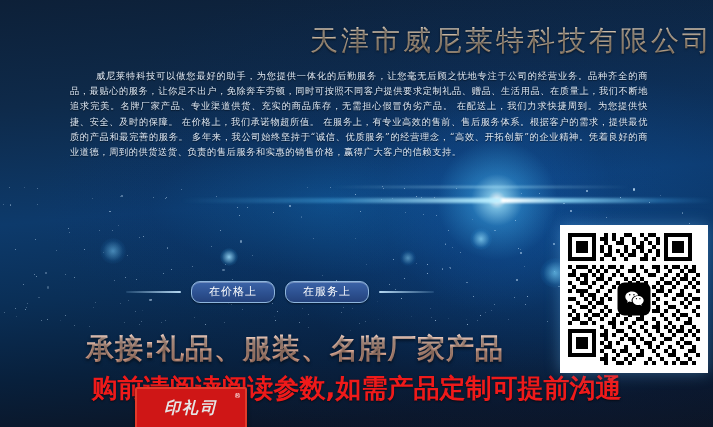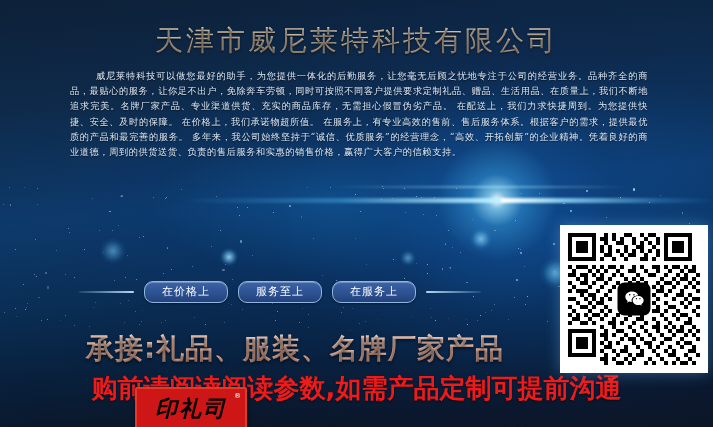--- a/index.html
+++ b/index.html
@@ -27,21 +27,21 @@
   }
   .streak2{
     position:absolute;left:330px;top:186px;width:300px;height:2px;
     background:linear-gradient(to right, rgba(120,210,255,0) 0%, rgba(180,235,255,0.55) 55%, rgba(120,210,255,0) 100%);
     filter:blur(0.8px);
   }
   .glowball{position:absolute;border-radius:50%;pointer-events:none;}
 
   
   .title{
-    position:absolute;left:0;top:22px;width:713px;text-align:center;
+    position:absolute;left:0;top:22px;width:713px;text-align:right;
     font-family:Liberation Mono, monospace;
     font-size:28px;letter-spacing:3px;font-weight:400;
     color:#e6d3bd;
     background:linear-gradient(180deg,#f7e9d8 0%,#e3cdb2 45%,#c2a88c 100%);
     -webkit-background-clip:text;background-clip:text;
     -webkit-text-fill-color:transparent;
     text-shadow:0 1px 2px rgba(0,0,0,0.55);
   }
 
   
@@ -85,21 +85,21 @@
 
   
   .logo{
     position:absolute;left:135px;top:387px;width:108px;height:39px;
     background:#cf1616;border:2px solid #e23a2a;border-radius:2px;
     box-shadow:0 2px 4px rgba(0,0,0,0.5);
     display:flex;align-items:center;justify-content:center;
   }
   .logo .txt{
     font-family:"DejaVu Serif","Liberation Serif",serif;
-    color:#000000;font-size:22px;font-weight:700;font-style:italic;letter-spacing:2px;
+    color:#e5e5e5;font-size:16px;font-weight:700;font-style:italic;letter-spacing:2px;
   }
   .logo .reg{position:absolute;right:4px;top:3px;color:#fff;font-size:7px;}
 
   
   .qrbox{
     position:absolute;left:560px;top:225px;width:148px;height:148px;
     background:#ffffff;padding:0;box-shadow:0 0 14px rgba(120,200,255,0.35);
   }
   .qrbox svg{display:block;}
   .wxlogo{
@@ -364,21 +364,20 @@
   <div class="streak2"></div>
   <div class="streak"></div>
 
   <div class="title">天津市威尼莱特科技有限公司</div>
 
   <div class="para">威尼莱特科技可以做您最好的助手，为您提供一体化的后勤服务，让您毫无后顾之忧地专注于公司的经营业务。品种齐全的商品，最贴心的服务，让你足不出户，免除奔车劳顿，同时可按照不同客户提供要求定制礼品、赠品、生活用品、在质量上，我们不断地追求完美。名牌厂家产品、专业渠道供货、充实的商品库存，无需担心假冒伪劣产品。 在配送上，我们力求快捷周到。为您提供快捷、安全、及时的保障。 在价格上，我们承诺物超所值。 在服务上，有专业高效的售前、售后服务体系。根据客户的需求，提供最优质的产品和最完善的服务。 多年来，我公司始终坚持于“诚信、优质服务”的经营理念，“高效、开拓创新”的企业精神。凭着良好的商业道德，周到的供货送货、负责的售后服务和实惠的销售价格，赢得广大客户的信赖支持。</div>
 
   <div class="badgerow">
     <span class="hr"></span>
     <span class="badge">在价格上</span>
-    <span class="badge">服务至上</span>
     <span class="badge">在服务上</span>
     <span class="hr r"></span>
   </div>
 
   <div class="promo1">承接:礼品、服装、名牌厂家产品</div>
   <div class="promo2">购前请阅读阅读参数,如需产品定制可提前沟通</div>
 
   <div class="logo">
     <span class="txt">印礼司</span>
     <span class="reg">®</span>

